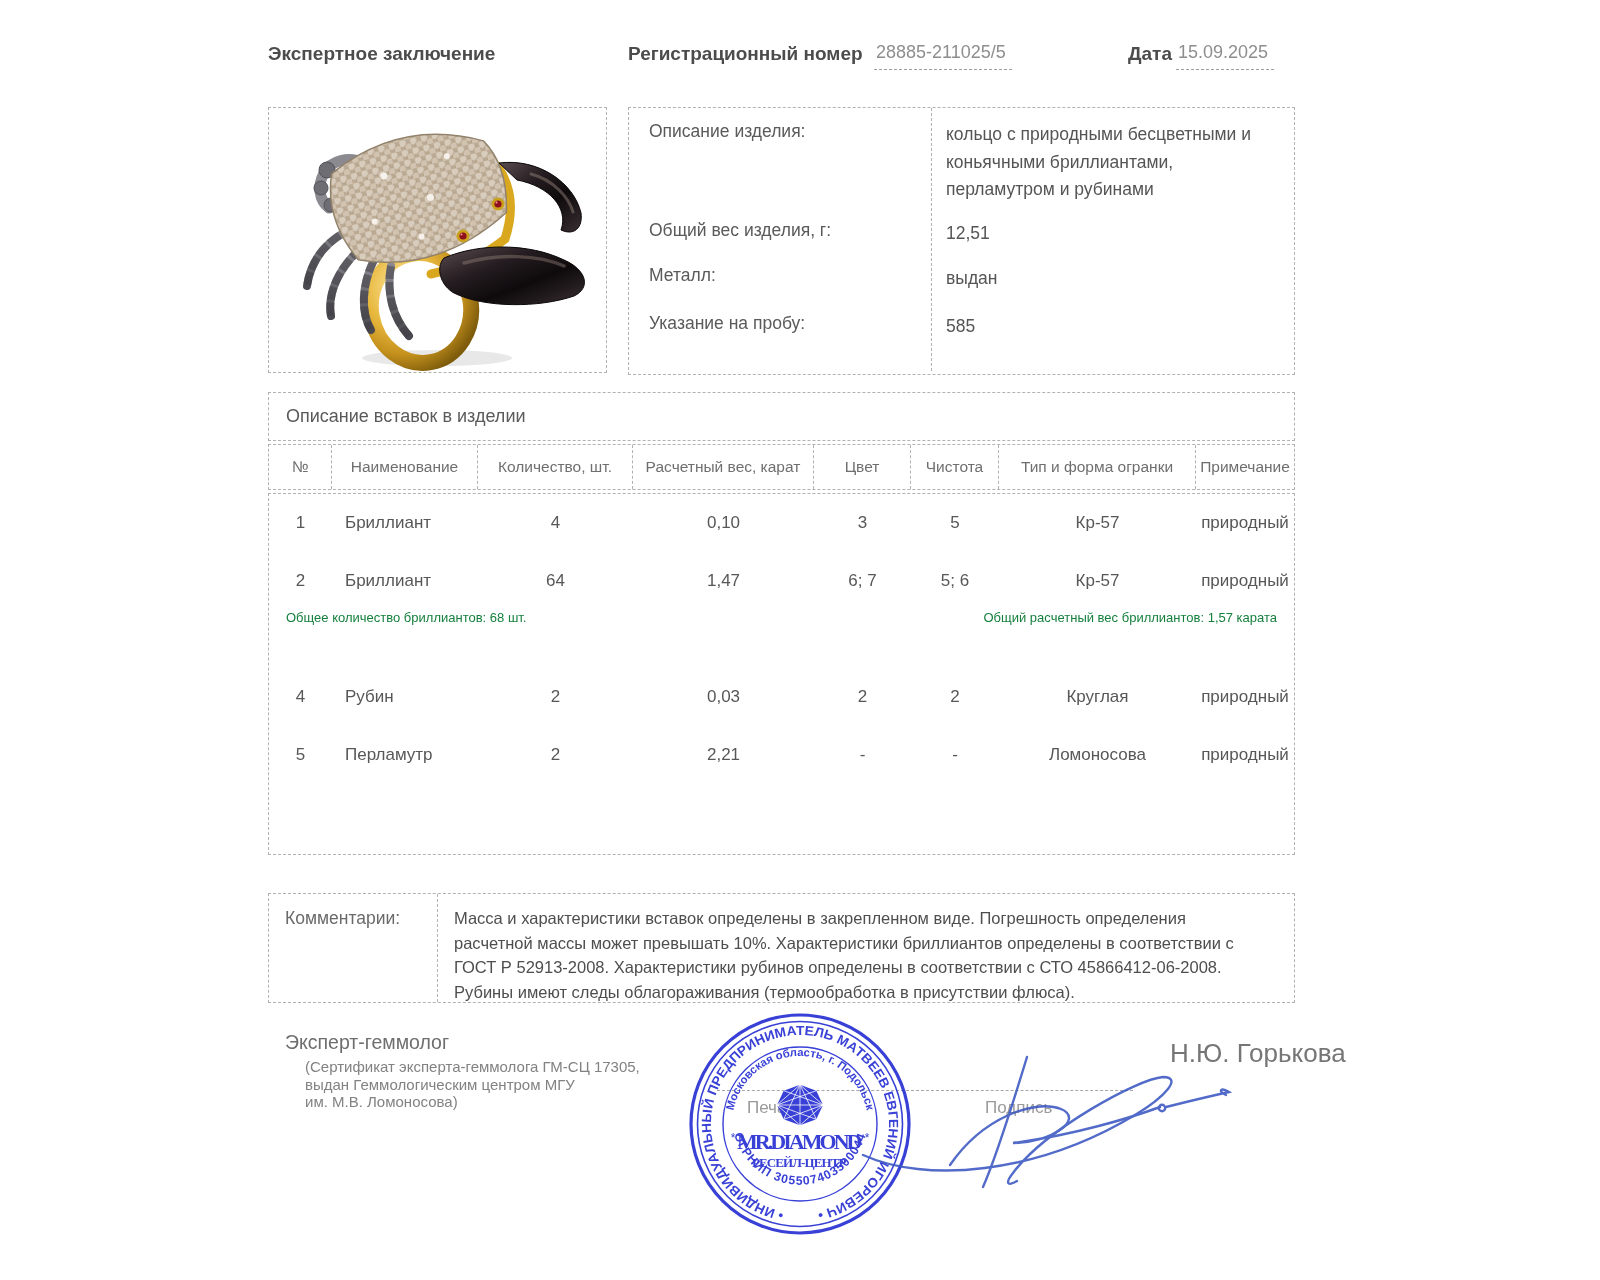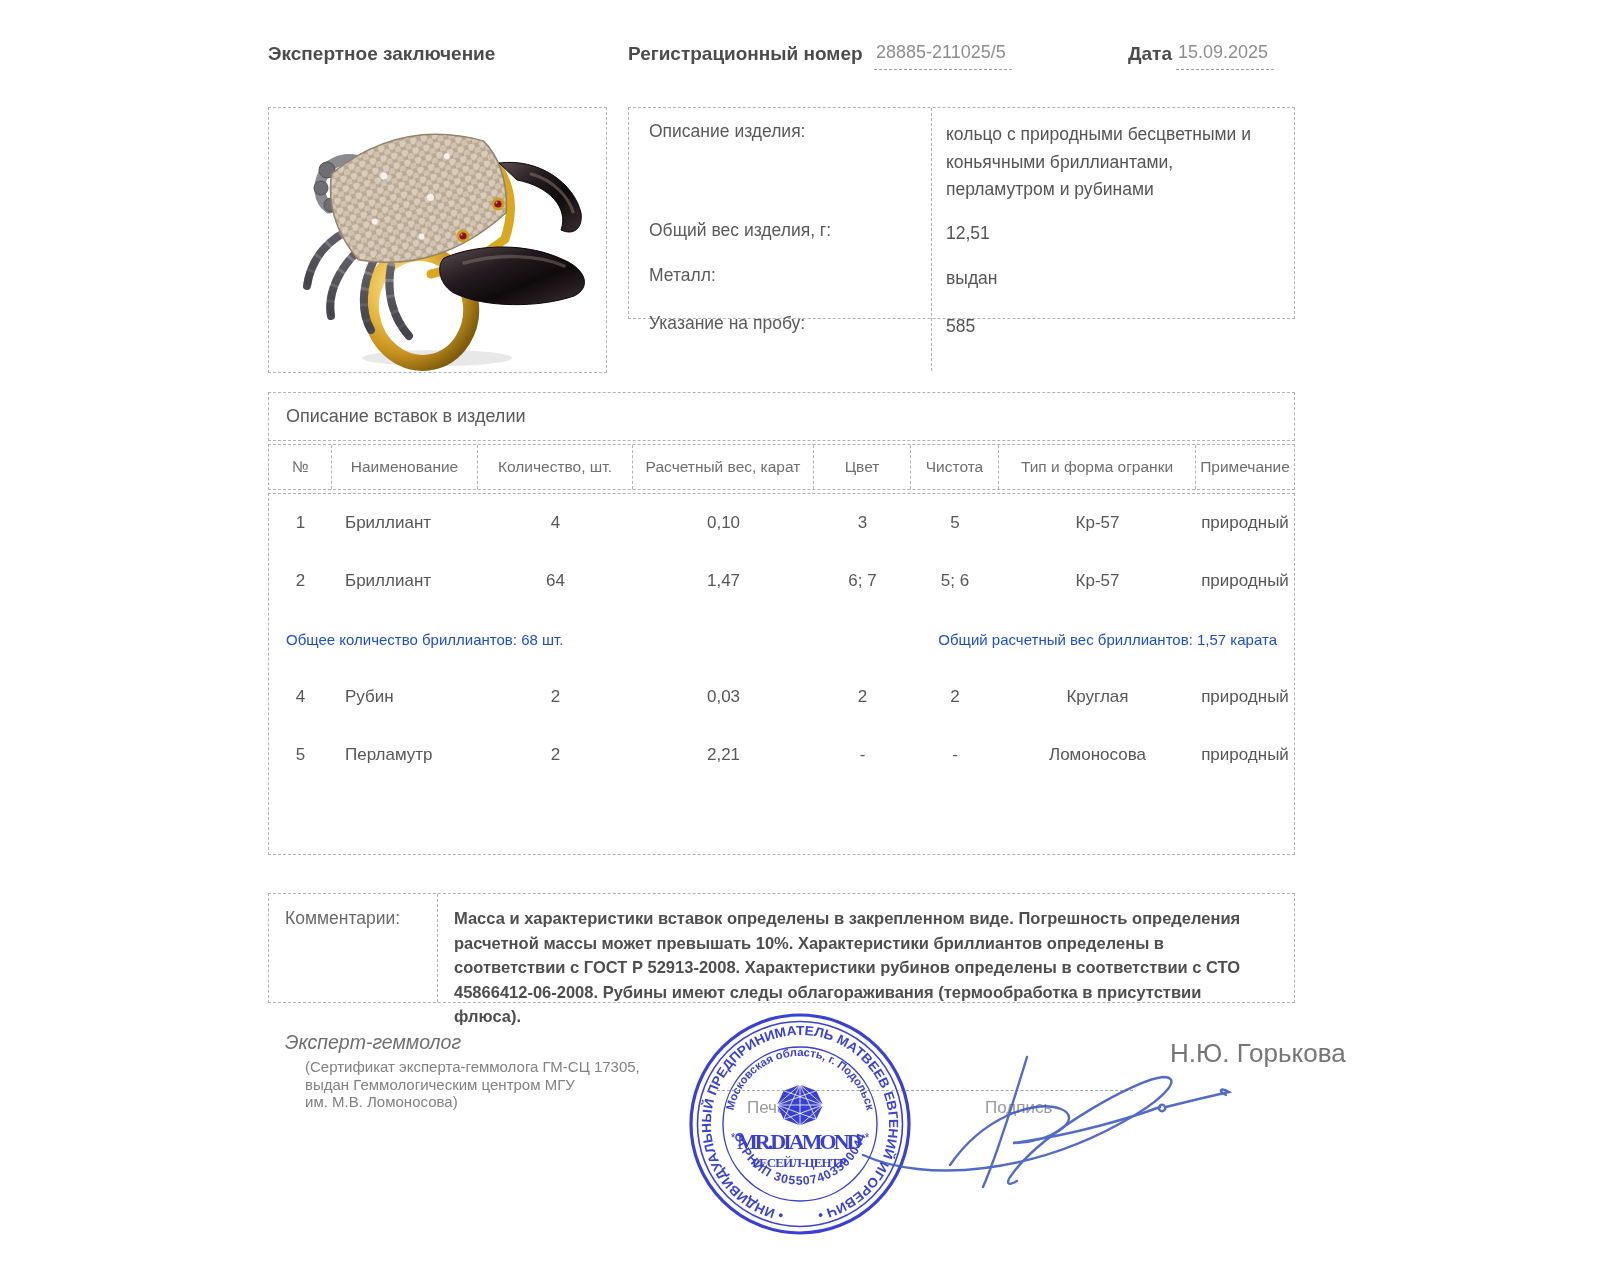--- a/index.html
+++ b/index.html
@@ -14,24 +14,24 @@
   .tbl-title{font-size:18px;color:#5a5a5a;line-height:46px;padding-left:17px;}
   .hrow{display:flex;height:100%;}
   .hc{display:flex;align-items:center;justify-content:center;font-size:15.5px;color:#6f6f6f;
       border-right:1.5px dashed #b2b2b2;box-sizing:border-box;text-align:center;}
   .hc:last-child{border-right:none;}
   .c0{width:63px;}.c1{width:146px;}.c2{width:155px;}.c3{width:181px;}
   .c4{width:97px;}.c5{width:88px;}.c6{width:197px;}.c7{flex:1;}
   .trow{display:flex;height:58px;align-items:center;}
   .td{text-align:center;font-size:17px;color:#575757;box-sizing:border-box;}
   .td.c1{text-align:left;padding-left:13px;}
-  .sumrow{display:flex;height:58px;align-items:center;justify-content:space-between;
-          padding:0 17px;font-size:15px;color:#1d4ed8;}
+  .sumrow{display:flex;height:58px;align-items:flex-start;justify-content:space-between;
+          padding:0 17px;font-size:13px;color:#15803d;}
   .cm-label{font-size:17.5px;color:#6a6a6a;padding:14px 0 0 16px;}
-  .cm-text{font-size:16.5px;color:#4e4e4e;line-height:24.6px;padding:12px 0 0 16px;width:800px;font-weight:bold;}
+  .cm-text{font-size:16.5px;color:#4e4e4e;line-height:24.6px;padding:12px 0 0 16px;width:800px;}
   .expert-title{font-size:19.5px;color:#6e6e6e;}
   .cert-line{font-size:15px;color:#828282;line-height:17.5px;margin-left:20px;}
   .sig-dash-line{position:absolute;border-top:1.5px dashed #a6a6a6;}
   .sig-label{position:absolute;font-size:17px;color:#9a9a9a;white-space:nowrap;}
   .expert-name{font-size:26px;color:#767676;white-space:nowrap;}
   .stamp-svg{position:absolute;opacity:.94;}
   .sign-svg{position:absolute;}
 </style>
 </head>
 <body>
@@ -106,21 +106,21 @@
         <circle cx="229" cy="96" r="6.5" fill="#caa11d"></circle>
         <circle cx="229" cy="96" r="3.6" fill="#8f0f1d"></circle>
         <circle cx="227.5" cy="94.5" r="1" fill="#ff9aa0"></circle>
         <circle cx="194" cy="128" r="6.5" fill="#caa11d"></circle>
         <circle cx="194" cy="128" r="3.6" fill="#8f0f1d"></circle>
         <circle cx="192.5" cy="126.5" r="1" fill="#ff9aa0"></circle>
       </g>
     </svg>
   </div>
 
-  <div class="dashbox" style="left:628px;top:107px;width:667px;height:212px;text-decoration:underline;">
+  <div class="dashbox" style="left:628px;top:107px;width:667px;height:268px;text-decoration:underline;">
     <div class="abs" style="left:302px;top:0;height:263px;border-left:1.5px dashed #b2b2b2;"></div>
     <div class="desc-label" style="top:13px;">Описание изделия:</div>
     <div class="desc-value" style="top:13px;width:320px;">кольцо с природными бесцветными и коньячными бриллиантами, перламутром и рубинами</div>
     <div class="desc-label" style="top:112px;">Общий вес изделия, г:</div>
     <div class="desc-value" style="top:112px;">12,51</div>
     <div class="desc-label" style="top:157px;">Металл:</div>
     <div class="desc-value" style="top:157px;">выдан</div>
     <div class="desc-label" style="top:205px;">Указание на пробу:</div>
     <div class="desc-value" style="top:205px;">585</div>
   </div>
@@ -187,21 +187,21 @@
     </div>
   </div>
 
   <div class="dashbox" style="left:268px;top:893px;width:1027px;height:110px;display:flex;">
     <div style="width:169px;border-right:1.5px dashed #b2b2b2;box-sizing:border-box;">
       <div class="cm-label">Комментарии:</div>
     </div>
     <div class="cm-text">Масса и характеристики вставок определены в закрепленном виде. Погрешность определения расчетной массы может превышать 10%. Характеристики бриллиантов определены в соответствии с ГОСТ Р 52913-2008. Характеристики рубинов определены в соответствии с СТО 45866412-06-2008. Рубины имеют следы облагораживания (термообработка в присутствии флюса).</div>
   </div>
 
-  <div class="abs expert-title" style="left:285px;top:1031px;font-style:italic;">Эксперт-геммолог</div>
+  <div class="abs expert-title" style="left:285px;top:1031px;">Эксперт-геммолог</div>
   <div class="abs" style="left:285px;top:1058px;">
     <div class="cert-line">(Сертификат эксперта-геммолога ГМ-СЦ 17305,</div>
     <div class="cert-line">выдан Геммологическим центром МГУ</div>
     <div class="cert-line">им. М.В. Ломоносова)</div>
   </div>
 
   <div class="sig-dash-line" style="left:717px;top:1090px;width:416px;"></div>
   <div class="sig-label" style="left:747px;top:1098px;">Печать</div>
   <div class="sig-label" style="left:985px;top:1098px;">Подпись</div>
   <div class="abs expert-name" style="left:1170px;top:1038px;">Н.Ю. Горькова</div>

